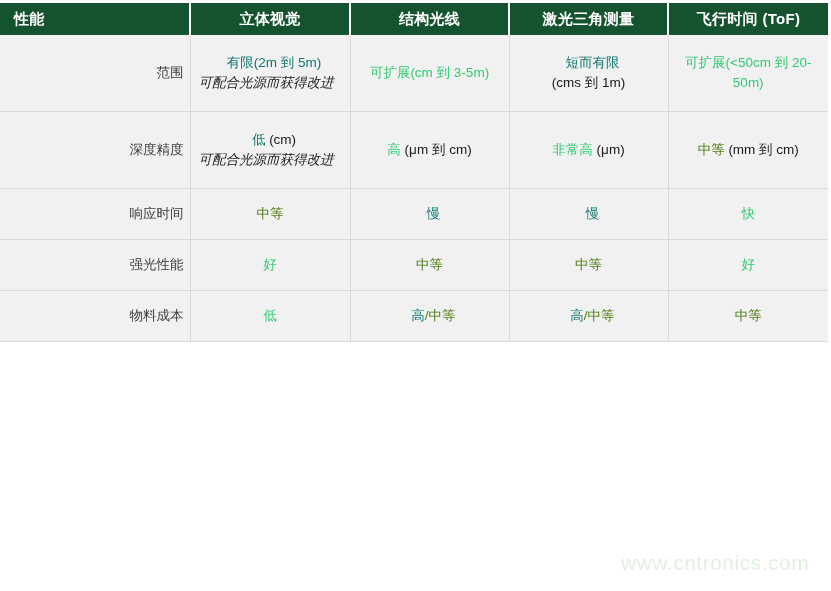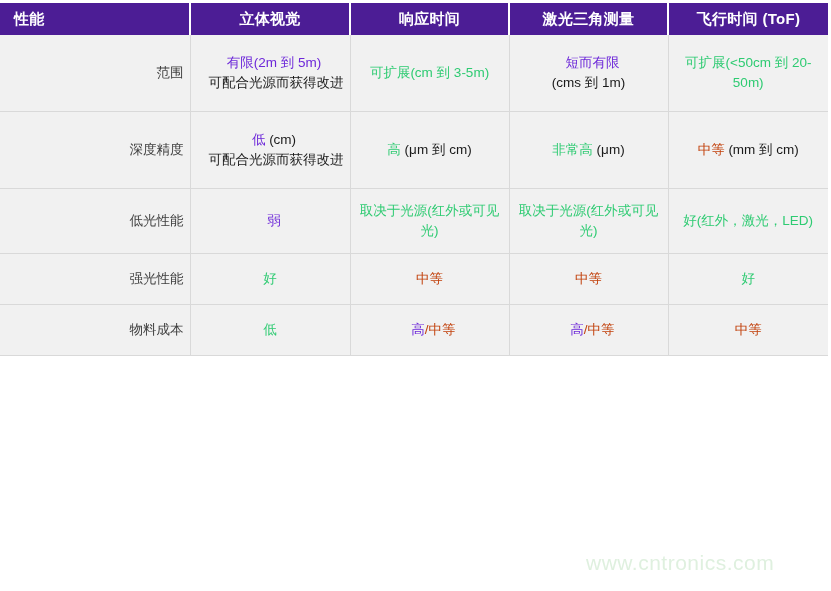--- a/index.html
+++ b/index.html
@@ -20,21 +20,21 @@
     width:828px;
     table-layout:fixed;
   }
   col.c0{width:190px;}
   col.c1{width:160px;}
   col.c2{width:159px;}
   col.c3{width:159px;}
   col.c4{width:160px;}
 
   thead th{
-    background:#4c1d95;
+    background:#14532d;
     color:#ffffff;
     font-size:15px;
     font-weight:bold;
     height:32px;
     padding:0 8px;
     text-align:center;
     border-right:2px solid #ffffff;
     letter-spacing:0.3px;
   }
   thead th.first{
@@ -57,34 +57,34 @@
   tbody td:last-child{border-right:none;}
   tbody td.rowhead{
     text-align:right;
     padding-left:14px;
     color:#404040;
     font-size:13.5px;
   }
   tbody tr:last-child td{border-bottom:1px solid #d9d9d9;}
 
   .cell-stack{display:block;}
-  .sub-left{display:block;text-align:right;padding-left:2px;}
+  .sub-left{display:block;text-align:left;padding-left:2px;font-style:italic;}
 
-  .red{color:#6d28d9;margin-left:8px;}
+  .red{color:#0f766e;margin-left:8px;}
   .green{color:#2ecb72;}
-  .orange{color:#c2410c;}
+  .orange{color:#4d7c0f;}
   .black{color:#1a1a1a;}
 
   .tall{height:62px;}
   .med{height:50px;}
   .short{height:36px;}
 
   #watermark{
     position:absolute;
-    left:586px;
+    left:621px;
     top:551px;
     font-size:21px;
     color:#dff0df;
     font-family:"Liberation Sans","DejaVu Sans",sans-serif;
     letter-spacing:0.5px;
     pointer-events:none;
     white-space:nowrap;
     z-index:5;
     text-align:center;
   }
@@ -98,21 +98,21 @@
       <col class="c0">
         <col class="c1">
         <col class="c2">
         <col class="c3">
         <col class="c4">
     </colgroup>
     <thead>
       <tr>
         <th class="first">性能</th>
         <th>立体视觉</th>
-        <th>响应时间</th>
+        <th>结构光线</th>
         <th>激光三角测量</th>
         <th>飞行时间 (ToF)</th>
       </tr>
     </thead>
     <tbody id="tbody">
         <tr>
           <td class="rowhead tall">范围</td>
           <td class="tall">
             <div class="cell-stack"><span class="red">有限(2m 到 5m)</span></div>
             <div class="cell-stack sub-left"><span class="black">可配合光源而获得改进</span></div>
@@ -138,32 +138,32 @@
             <div class="cell-stack"><span class="green">高</span><span class="black"> (μm 到 cm)</span></div>
           </td>
           <td class="tall">
             <div class="cell-stack"><span class="green">非常高</span><span class="black"> (μm)</span></div>
           </td>
           <td class="tall">
             <div class="cell-stack"><span class="orange">中等</span><span class="black"> (mm 到 cm)</span></div>
           </td>
         </tr>
         <tr>
-          <td class="rowhead med">低光性能</td>
-          <td class="med">
-            <div class="cell-stack"><span class="red">弱</span></div>
+          <td class="rowhead short">响应时间</td>
+          <td class="short">
+            <div class="cell-stack"><span class="orange">中等</span></div>
           </td>
-          <td class="med">
-            <div class="cell-stack"><span class="green">取决于光源(红外或可见光)</span></div>
+          <td class="short">
+            <div class="cell-stack"><span class="red">慢</span></div>
           </td>
-          <td class="med">
-            <div class="cell-stack"><span class="green">取决于光源(红外或可见光)</span></div>
+          <td class="short">
+            <div class="cell-stack"><span class="red">慢</span></div>
           </td>
-          <td class="med">
-            <div class="cell-stack"><span class="green">好(红外，激光，LED)</span></div>
+          <td class="short">
+            <div class="cell-stack"><span class="green">快</span></div>
           </td>
         </tr>
         <tr>
           <td class="rowhead short">强光性能</td>
           <td class="short">
             <div class="cell-stack"><span class="green">好</span></div>
           </td>
           <td class="short">
             <div class="cell-stack"><span class="orange">中等</span></div>
           </td>

